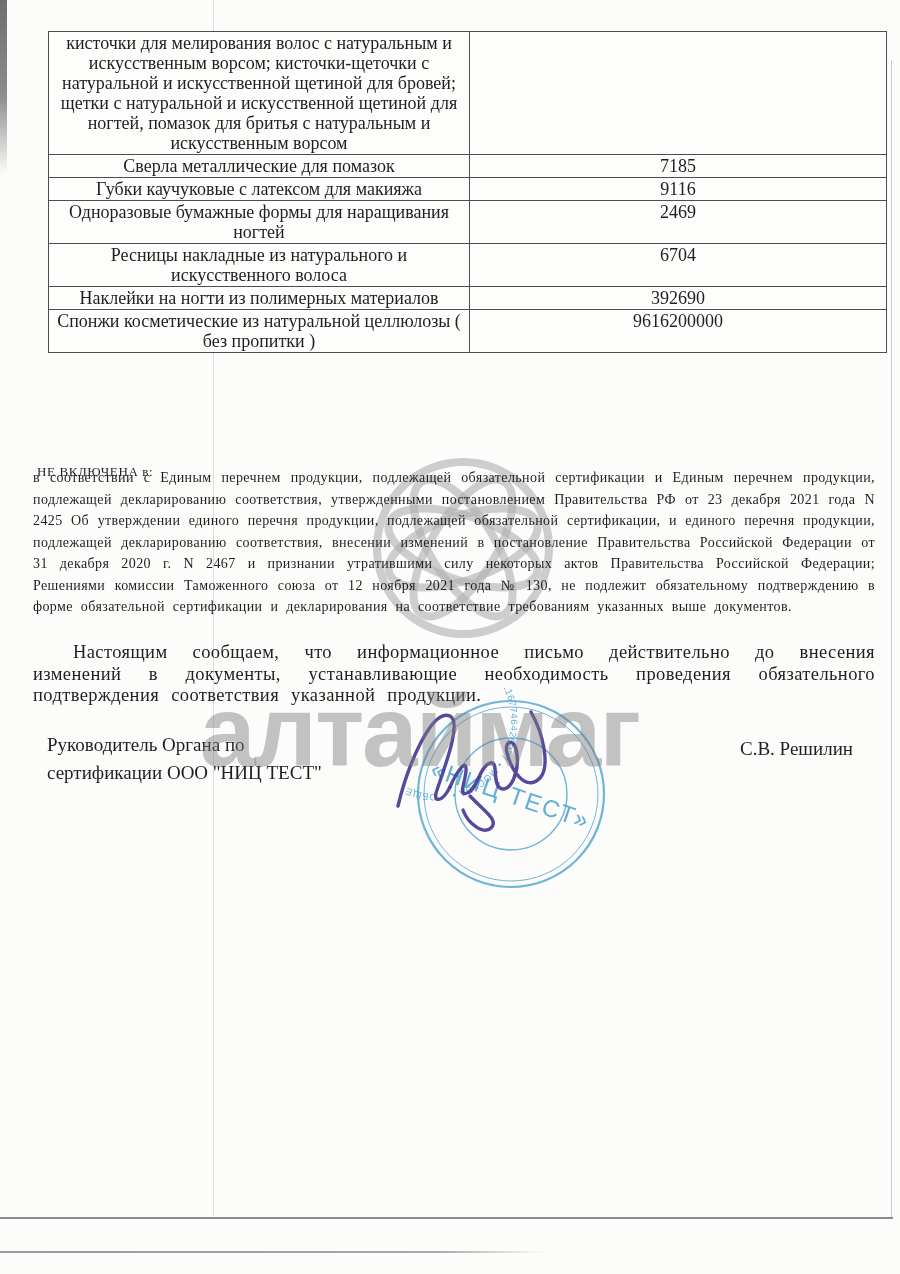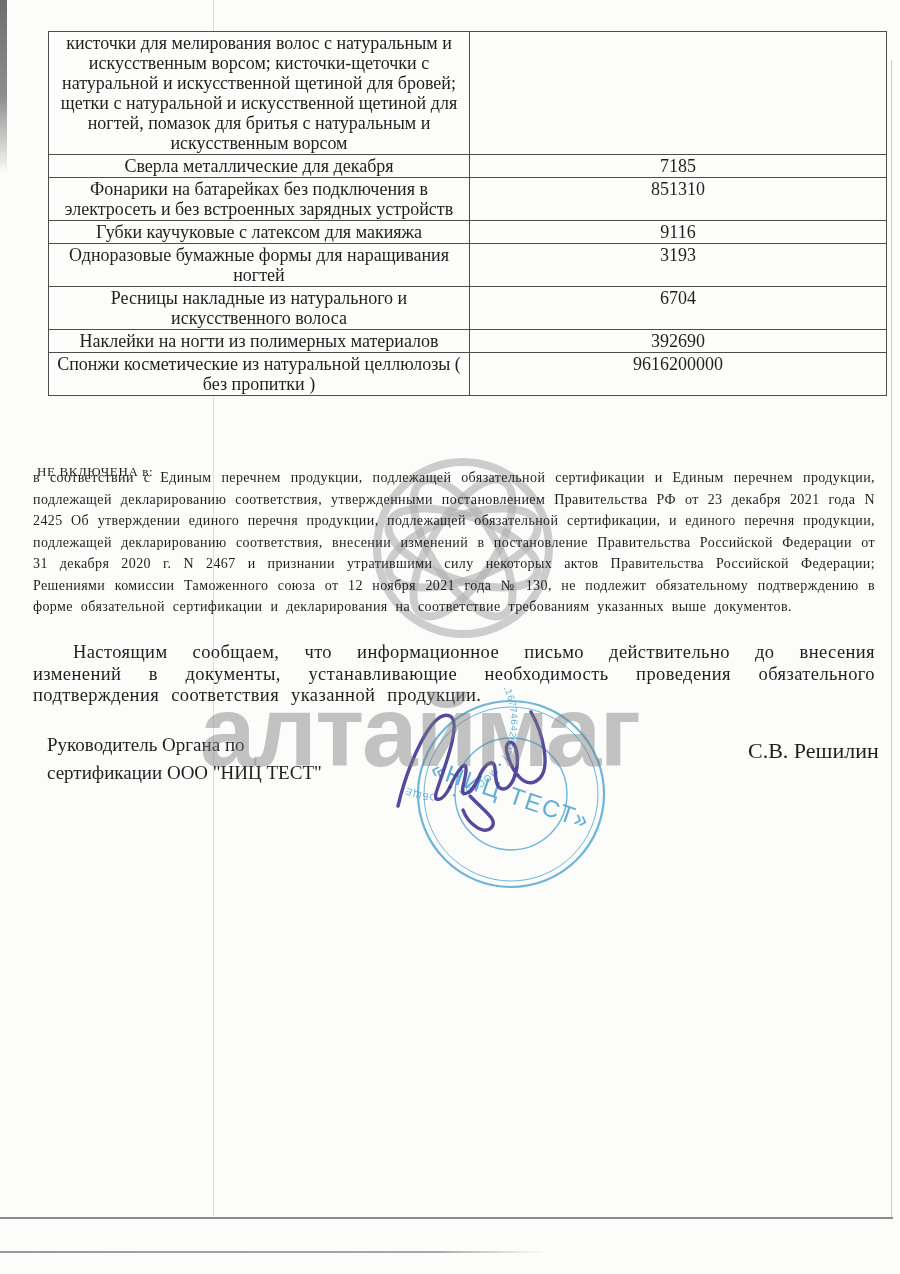--- a/index.html
+++ b/index.html
@@ -64,22 +64,21 @@
     position: absolute; left: 33px; top: 642px; width: 842px; z-index: 3;
     font-size: 18.5px; line-height: 21.5px; text-align: justify;
     word-spacing: 7px; letter-spacing: 0.4px; text-indent: 40px;
   }
   .sig-left {
     position: absolute; left: 47px; top: 731px; z-index: 3;
     font-size: 19px; line-height: 28px;
   }
   .sig-right {
     position: absolute; left: 740px; top: 738px; z-index: 3;
-    font-size: 22px;
-    margin-left: 8px;
+    font-size: 19px;
   }
   
   .emblem-svg { position: absolute; left: 363px; top: 448px; z-index: 2; }
   .stamp-svg { position: absolute; left: 405px; top: 688px; z-index: 4; }
   .signature-svg { position: absolute; left: 385px; top: 695px; z-index: 5; }
   .wm-brand {
     position: absolute; left: 200px; top: 681px; z-index: 6;
     font-family: "Liberation Sans", sans-serif; font-weight: bold;
     font-size: 100px; line-height: 100px; letter-spacing: -2px;
     color: rgba(125,125,125,0.45);
@@ -118,34 +117,30 @@
     <colgroup>
         <col class="c1">
         <col class="c2">
       </colgroup>
     <tbody>
       <tr>
         <td>кисточки для мелирования волос с натуральным и искусственным ворсом; кисточки-щеточки с натуральной и искусственной щетиной для бровей; щетки с натуральной и искусственной щетиной для ногтей, помазок для бритья с натуральным и искусственным ворсом</td>
         <td></td>
       </tr>
       <tr>
-        <td>Сверла металлические для декабря</td>
+        <td>Сверла металлические для помазок</td>
         <td>7185</td>
-      </tr>
-      <tr>
-        <td>Фонарики на батарейках без подключения в электросеть и без встроенных зарядных устройств</td>
-        <td>851310</td>
       </tr>
       <tr>
         <td>Губки каучуковые с латексом для макияжа</td>
         <td>9116</td>
       </tr>
       <tr>
         <td>Одноразовые бумажные формы для наращивания ногтей</td>
-        <td>3193</td>
+        <td>2469</td>
       </tr>
       <tr>
         <td>Ресницы накладные из натурального и искусственного волоса</td>
         <td>6704</td>
       </tr>
       <tr>
         <td>Наклейки на ногти из полимерных материалов</td>
         <td>392690</td>
       </tr>
       <tr>

